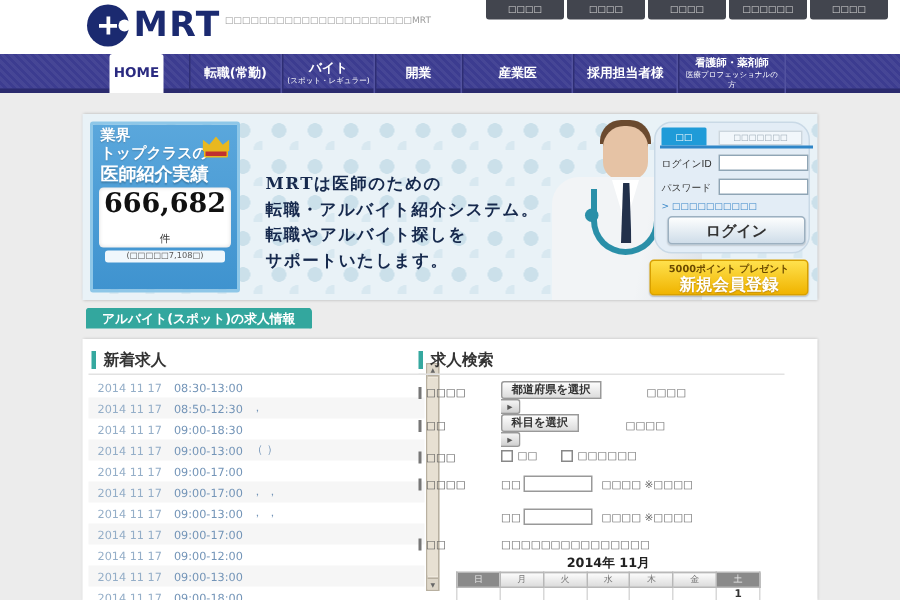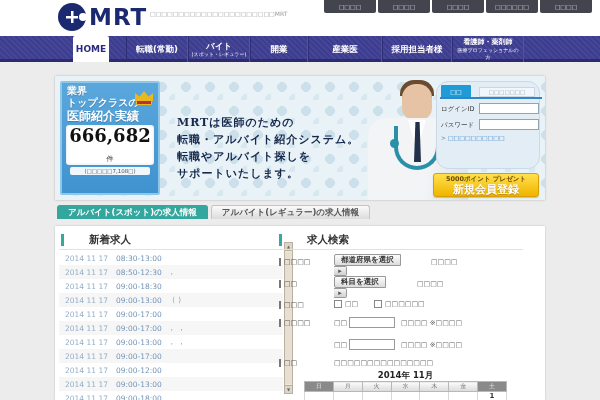--- a/index.html
+++ b/index.html
@@ -92,21 +92,21 @@
   .reg-l { font-size:11px; font-weight:bold; color:#fff; line-height:12px; text-shadow:0 1px 1px #b8860b; }
 
   
   .job-tabs { position:absolute; left:57px; top:205px; display:flex; gap:3px; }
   .job-tab { height:14px; padding:0 10px; display:flex; align-items:center; font-size:8.5px; border-radius:3px 3px 0 0; cursor:pointer;
       background:linear-gradient(#fafafa,#dcdcdc); border:1px solid #c5c5c5; border-bottom:none; color:#555; font-weight:bold; }
   .job-tab.active { background:#33a79e; border-color:#33a79e; color:#fff; }
 
   
   .main { position:absolute; left:55px; top:226px; width:490px; height:174px; background:#fff; box-shadow:0 0 2px rgba(0,0,0,.2); }
-  .col-head { position:absolute; top:7px; height:14px; display:flex; align-items:center; font-size:10.5px; font-weight:bold; color:#333;gap:20px; }
+  .col-head { position:absolute; top:7px; height:14px; display:flex; align-items:center; font-size:10.5px; font-weight:bold; color:#333; }
   .col-head .bar { width:3px; height:12px; background:#35a89f; margin-right:5px; }
   .hr { position:absolute; top:23px; height:1px; background:#e2e2e2; }
 
   .jobs-list { position:absolute; left:4px; top:25px; width:224px; }
   .job-row { height:14px; display:flex; align-items:center; padding-left:6px; font-size:7.5px; cursor:pointer; }
   .job-row:nth-child(even) { background:#f6f6f6; }
   .jdate { color:#94aec8; margin-right:8px; }
   .jtime { color:#7495b8; }
   .jnote { color:#7495b8; margin-left:6px; }
 
@@ -216,30 +216,30 @@
 
   <div class="login">
     <div class="login-tab">□□</div>
     <div class="login-tab2">□□□□□□□</div>
     <div class="login-line"></div>
     <div class="login-row" style="top:23px">ログインID</div>
     <input class="login-input" style="top: 21px;">
     <div class="login-row" style="top:39px">パスワード</div>
     <input class="login-input" style="top: 37px;" type="password">
     <div class="forgot">&gt; □□□□□□□□□□</div>
+    <div class="login-btn">ログイン</div>
   </div>
   <div class="register-btn">
     <div class="reg-s">5000ポイント プレゼント</div>
     <div class="reg-l">新規会員登録</div>
   </div>
 </div>
 
 <div class="job-tabs">
   <div class="job-tab active">アルバイト(スポット)の求人情報</div>
-  <div class="job-tab">アルバイト(レギュラー)の求人情報</div>
 </div>
 
 <div class="main">
 
   <div class="col-head" style="left:6px">
     <div class="bar"></div>
     <span>新着求人</span>
   </div>
   <div class="hr" style="left:4px;width:224px"></div>
   <div class="jobs-list">

